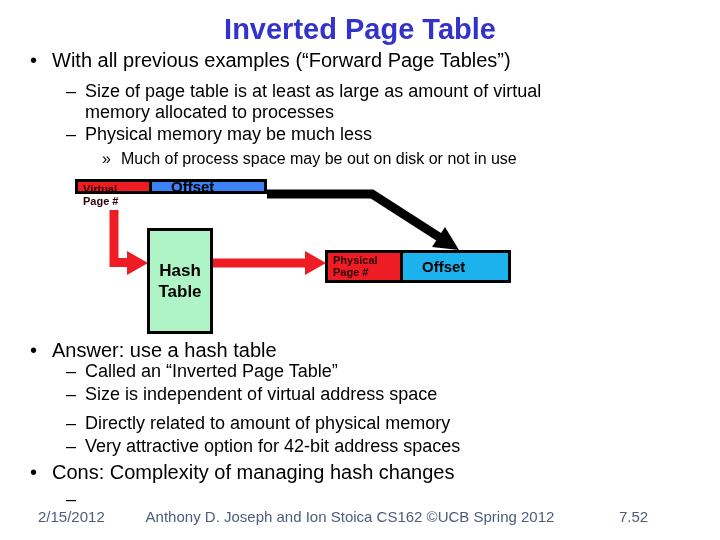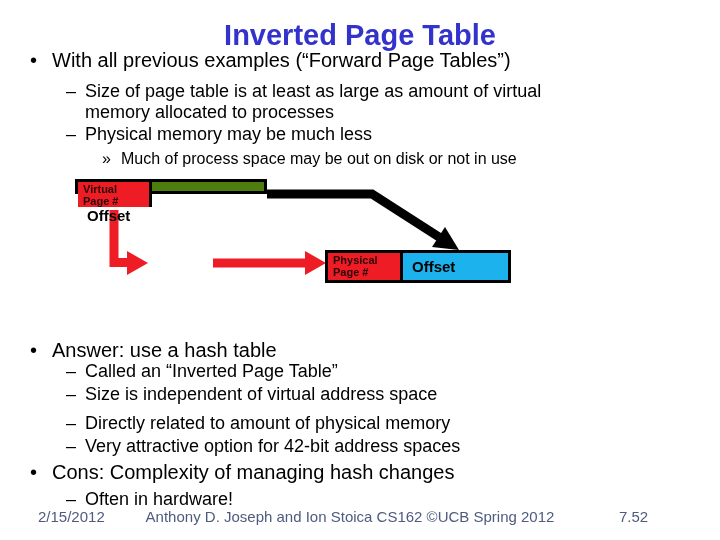--- a/index.html
+++ b/index.html
@@ -1,46 +1,46 @@
 <!DOCTYPE html>
 <html><head>
 <meta charset="utf-8">
 <style>
   html,body { margin:0; padding:0; background:#fff; }
   .slide {
     position:relative; width:720px; height:540px; background:#ffffff;
     font-family:"Liberation Sans", sans-serif; overflow:hidden; color:#000;
   }
   .title {
-    position:absolute; top:19px; left:0; width:720px; text-align:center;
+    position:absolute; top:13px; left:0; width:720px; text-align:center;
     font-size:29px; font-weight:bold; color:#3333CC;
   }
   .line { position:absolute; display:flex; align-items:flex-start; }
   .line .glyph { flex:0 0 auto; }
   .line .txt  { white-space:pre-line; }
   .lv1 { left:30px;  font-size:20px; line-height:22px; }
   .lv1 .glyph { width:22px; }
   .lv2 { left:66px;  font-size:18px; line-height:21px; }
   .lv2 .glyph { width:19px; }
   .lv3 { left:102px; font-size:16px; line-height:19px; }
   .lv3 .glyph { width:19px; }
 
   
   .dbox { position:absolute; box-sizing:border-box; border:3px solid #000; display:flex; }
-  .vbox { left:75px;  top:179px; width:192px; height:15px; background:#4d7c0f;flex-direction:column; }
+  .vbox { left:75px;  top:179px; width:192px; height:15px; background:#3b82f6; }
   .pbox { left:325px; top:250px; width:186px; height:33px; background:#1CB2EE; }
   .redcell {
     flex:0 0 auto; background:#EE1C25; border-right:3px solid #000; box-sizing:border-box;
     color:#2b0505; font-size:11px; font-weight:bold; line-height:12px;
     padding:1px 0 0 5px; white-space:pre-line;
   }
   .vbox .redcell { width:74px; }
   .pbox .redcell { width:75px; }
   .offcell {
-    flex:1; display:flex; align-items:center; padding-left:9px;
+    flex:1; display:flex; align-items:center; padding-left:19px;
     font-size:15px; font-weight:bold; color:#000;
   }
   .hashbox {
     position:absolute; left:147px; top:228px; width:66px; height:106px;
     box-sizing:border-box; border:3px solid #000; background:#AFF4C6;
     display:flex; align-items:center; justify-content:center; text-align:center;
     font-size:17px; font-weight:bold; line-height:21px; white-space:pre-line;
   }
   .arrows { position:absolute; left:0; top:0; width:720px; height:540px; pointer-events:none; }
 
@@ -83,20 +83,22 @@
     <path d="M213 263 L305 263" fill="none" stroke="#EE1C25" stroke-width="9"></path>
     <polygon points="326,263 305,251 305,275" fill="#EE1C25"></polygon>
   </svg>
 
   <div class="dbox vbox">
     <div class="redcell">Virtual
 Page #</div>
     <div class="offcell">Offset</div>
   </div>
 
+  <div class="hashbox">Hash
+Table</div>
 
   <div class="dbox pbox">
     <div class="redcell">Physical
 Page #</div>
     <div class="offcell">Offset</div>
   </div>
 
   <div class="line lv1" style="top:339px">
     <span class="glyph">•</span>
     <span class="txt">Answer: use a hash table</span>
@@ -116,21 +118,20 @@
   <div class="line lv2" style="top:436px">
     <span class="glyph">–</span>
     <span class="txt">Very attractive option for 42-bit address spaces</span>
   </div>
   <div class="line lv1" style="top:461px">
     <span class="glyph">•</span>
     <span class="txt">Cons: Complexity of managing hash changes</span>
   </div>
   <div class="line lv2" style="top:489px">
     <span class="glyph">–</span>
-    <span class="txt">Often in hardware!</span>
   </div>
 
   <div class="footer">
     <div class="fitem fdate">2/15/2012</div>
     <div class="fitem fcredit">Anthony D. Joseph and Ion Stoica CS162 ©UCB Spring 2012</div>
     <div class="fitem fpage">7.52</div>
   </div>
 
 </div>
 

